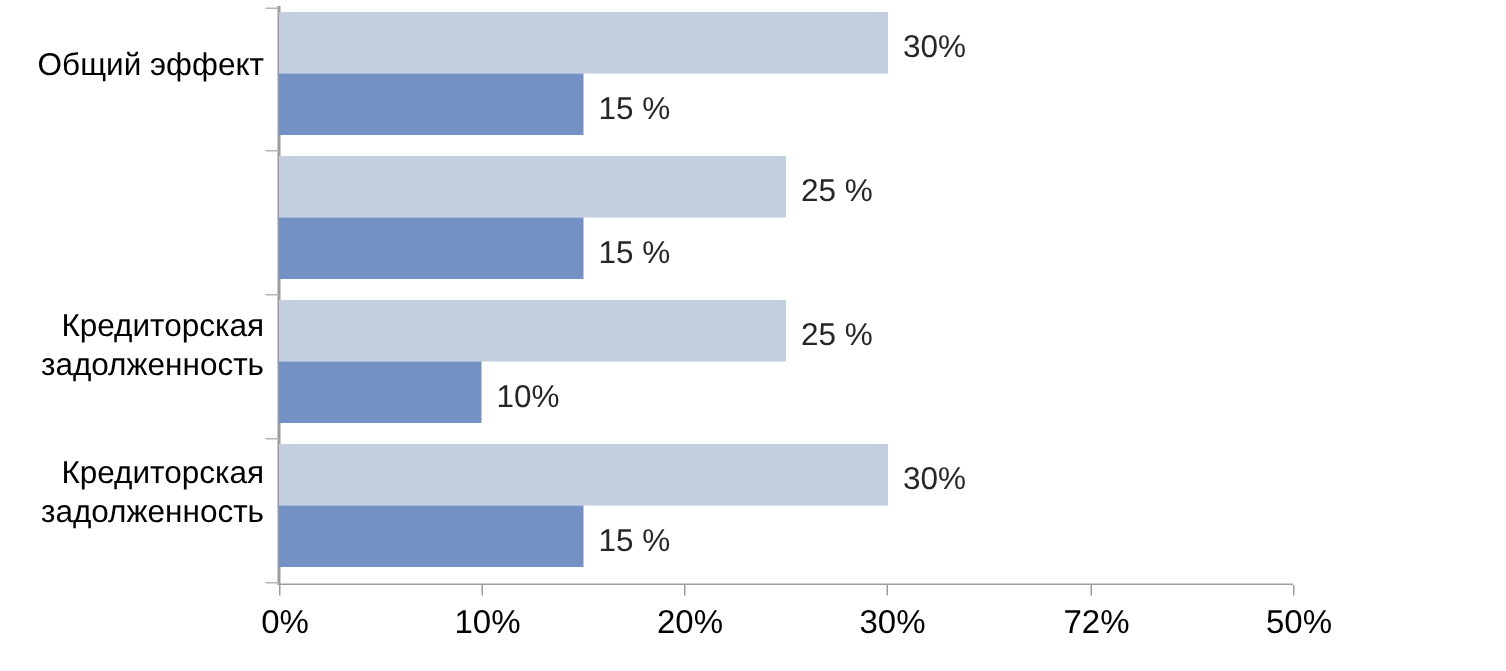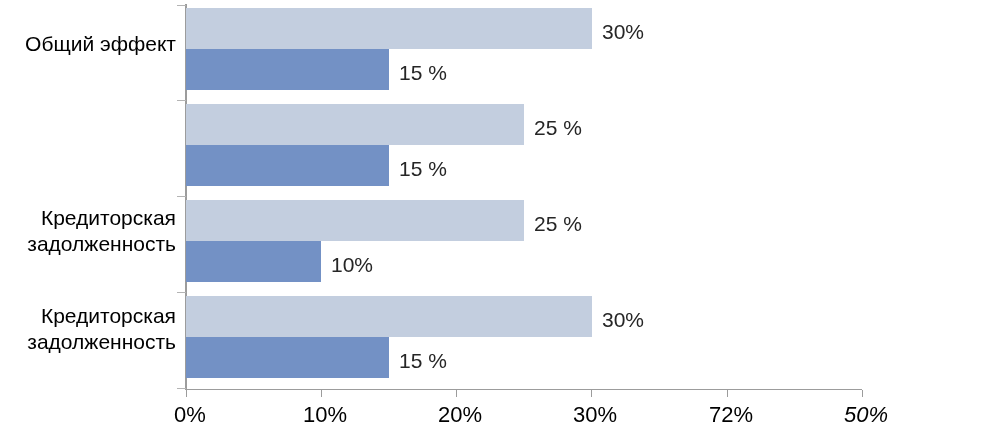--- a/index.html
+++ b/index.html
@@ -188,16 +188,16 @@
   <div class="x-tick" style="left:456px;"></div>
   <div class="x-tick" style="left:591px;"></div>
   <div class="x-tick" style="left:727px;"></div>
   <div class="x-tick" style="left:862px;"></div>
 
   <div class="x-tick-label" style="left:190px;">0%</div>
   <div class="x-tick-label" style="left:325px;">10%</div>
   <div class="x-tick-label" style="left:460px;text-align:center;">20%</div>
   <div class="x-tick-label" style="left:595px;">30%</div>
   <div class="x-tick-label" style="left:731px;">72%</div>
-  <div class="x-tick-label" style="left:866px;font-style:italic;">50%</div>
+  <div class="x-tick-label" style="left:866px;">50%</div>
 
 
 </div>
 
 </body></html>

